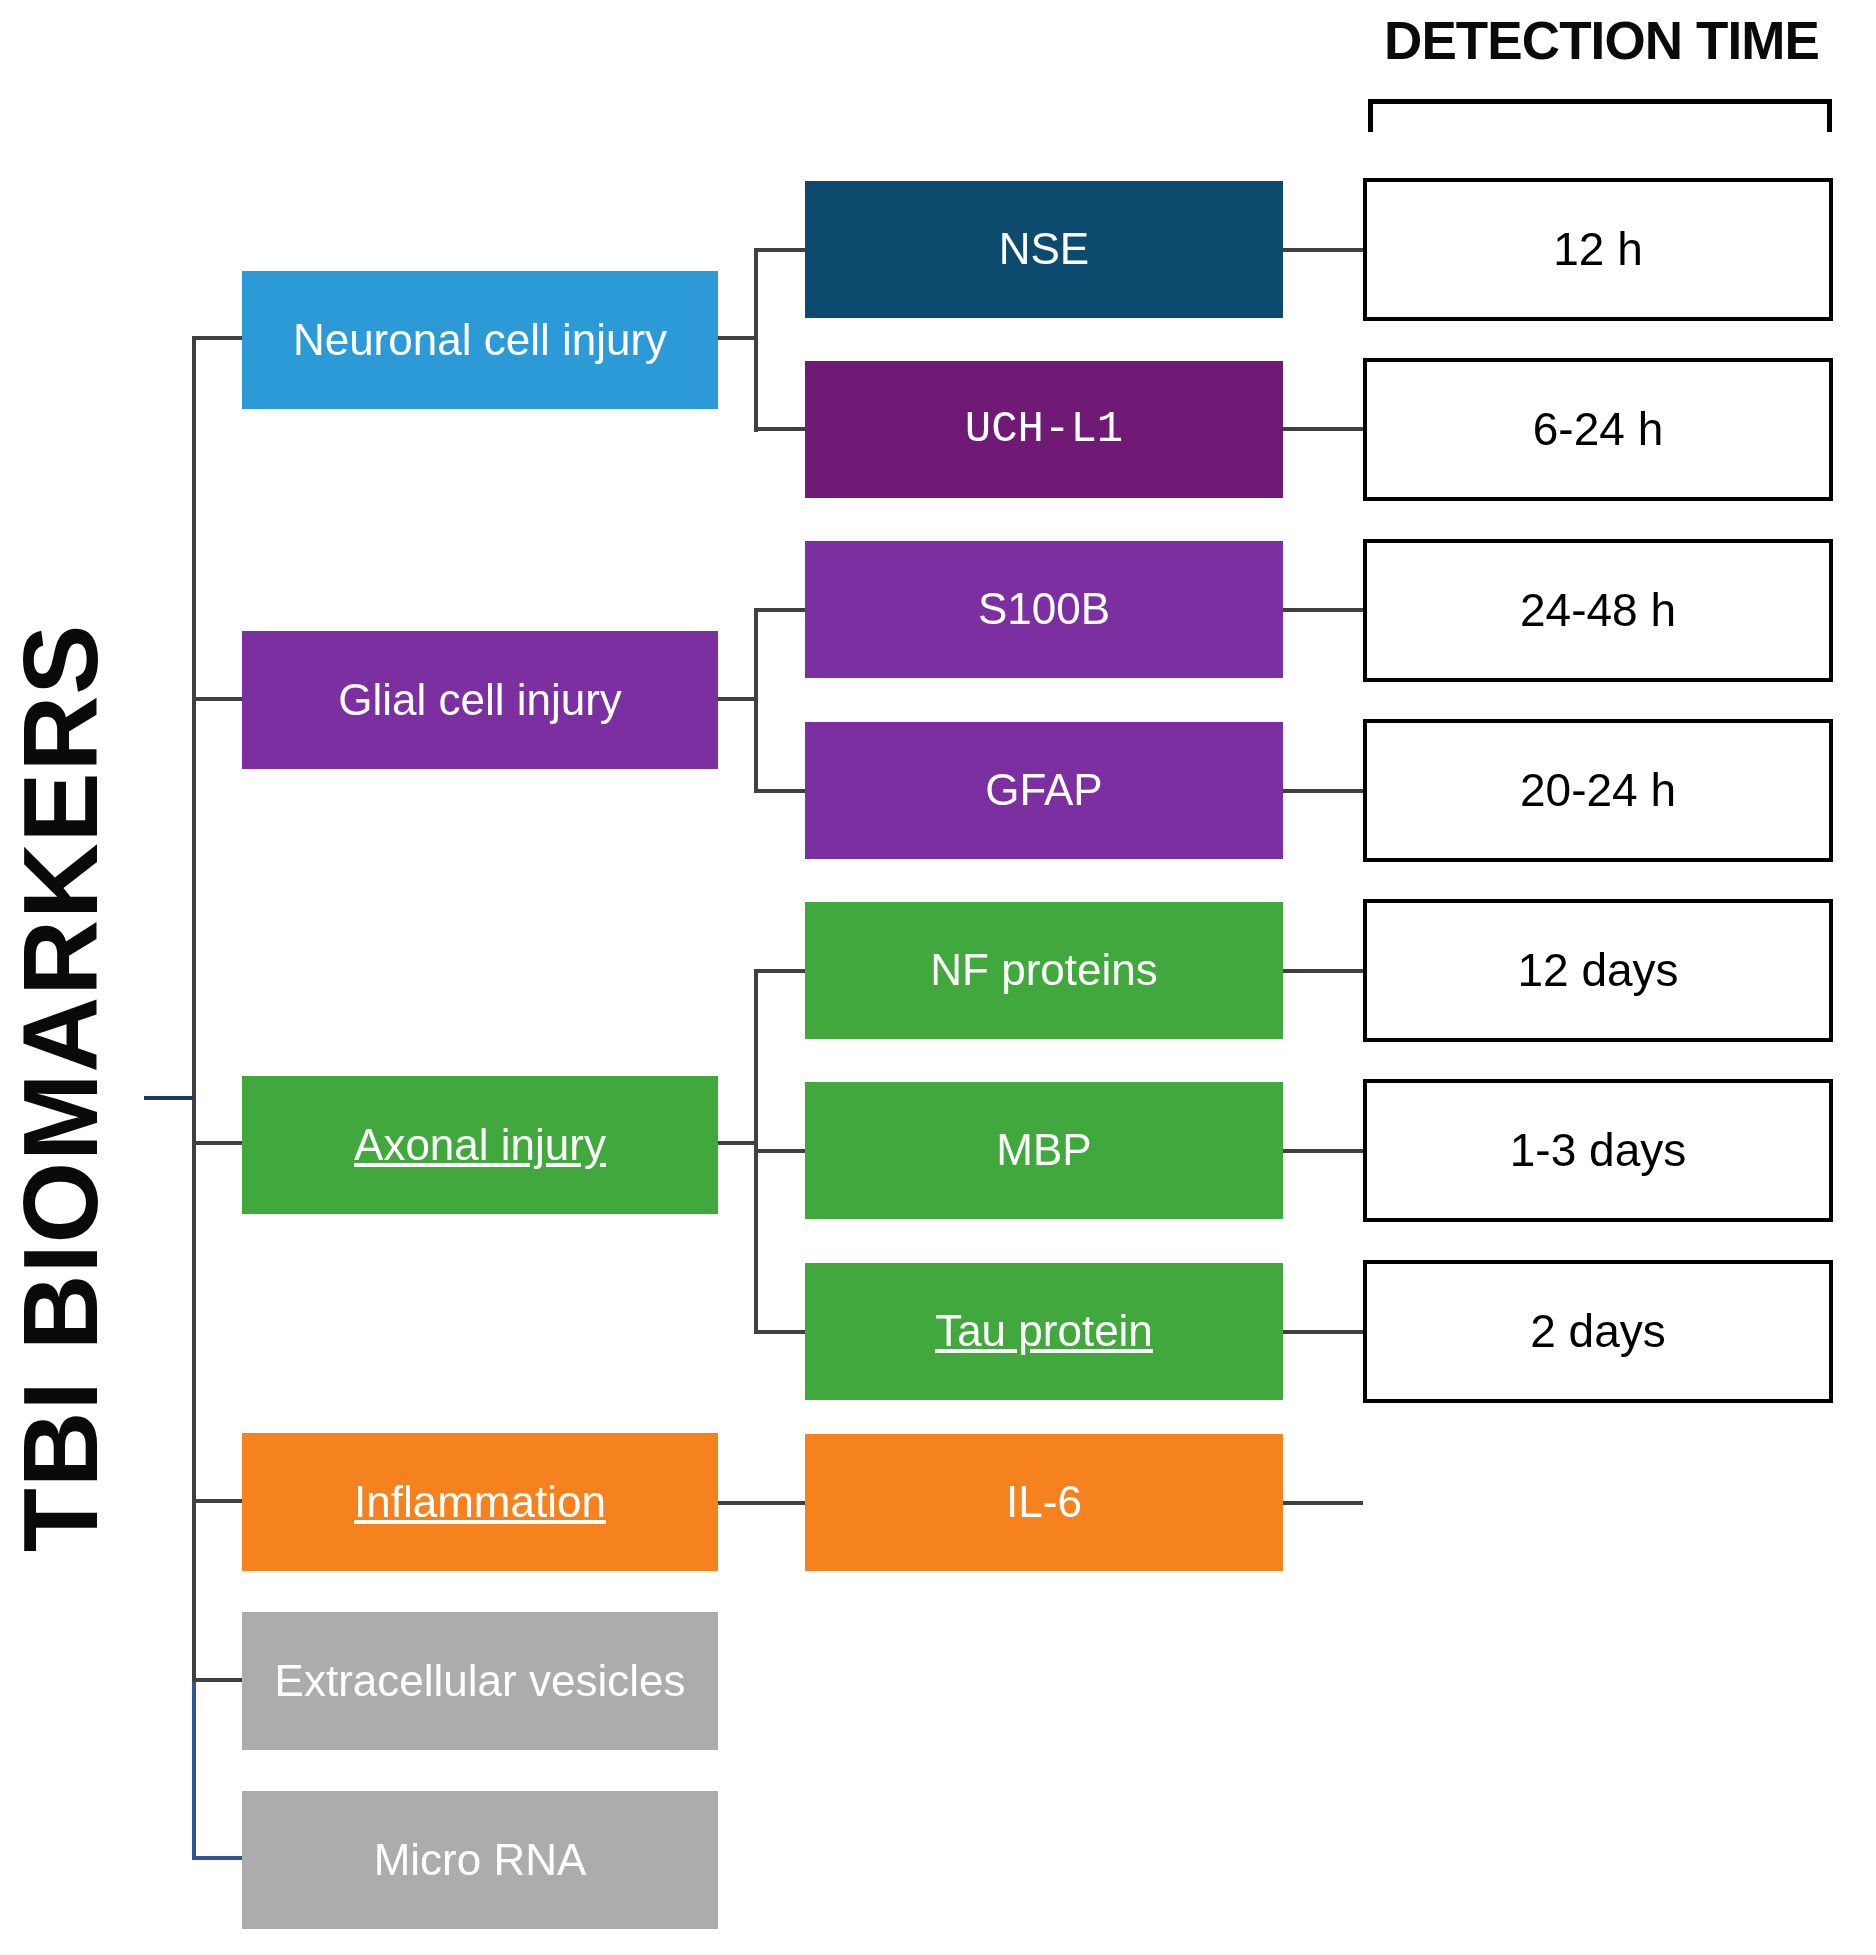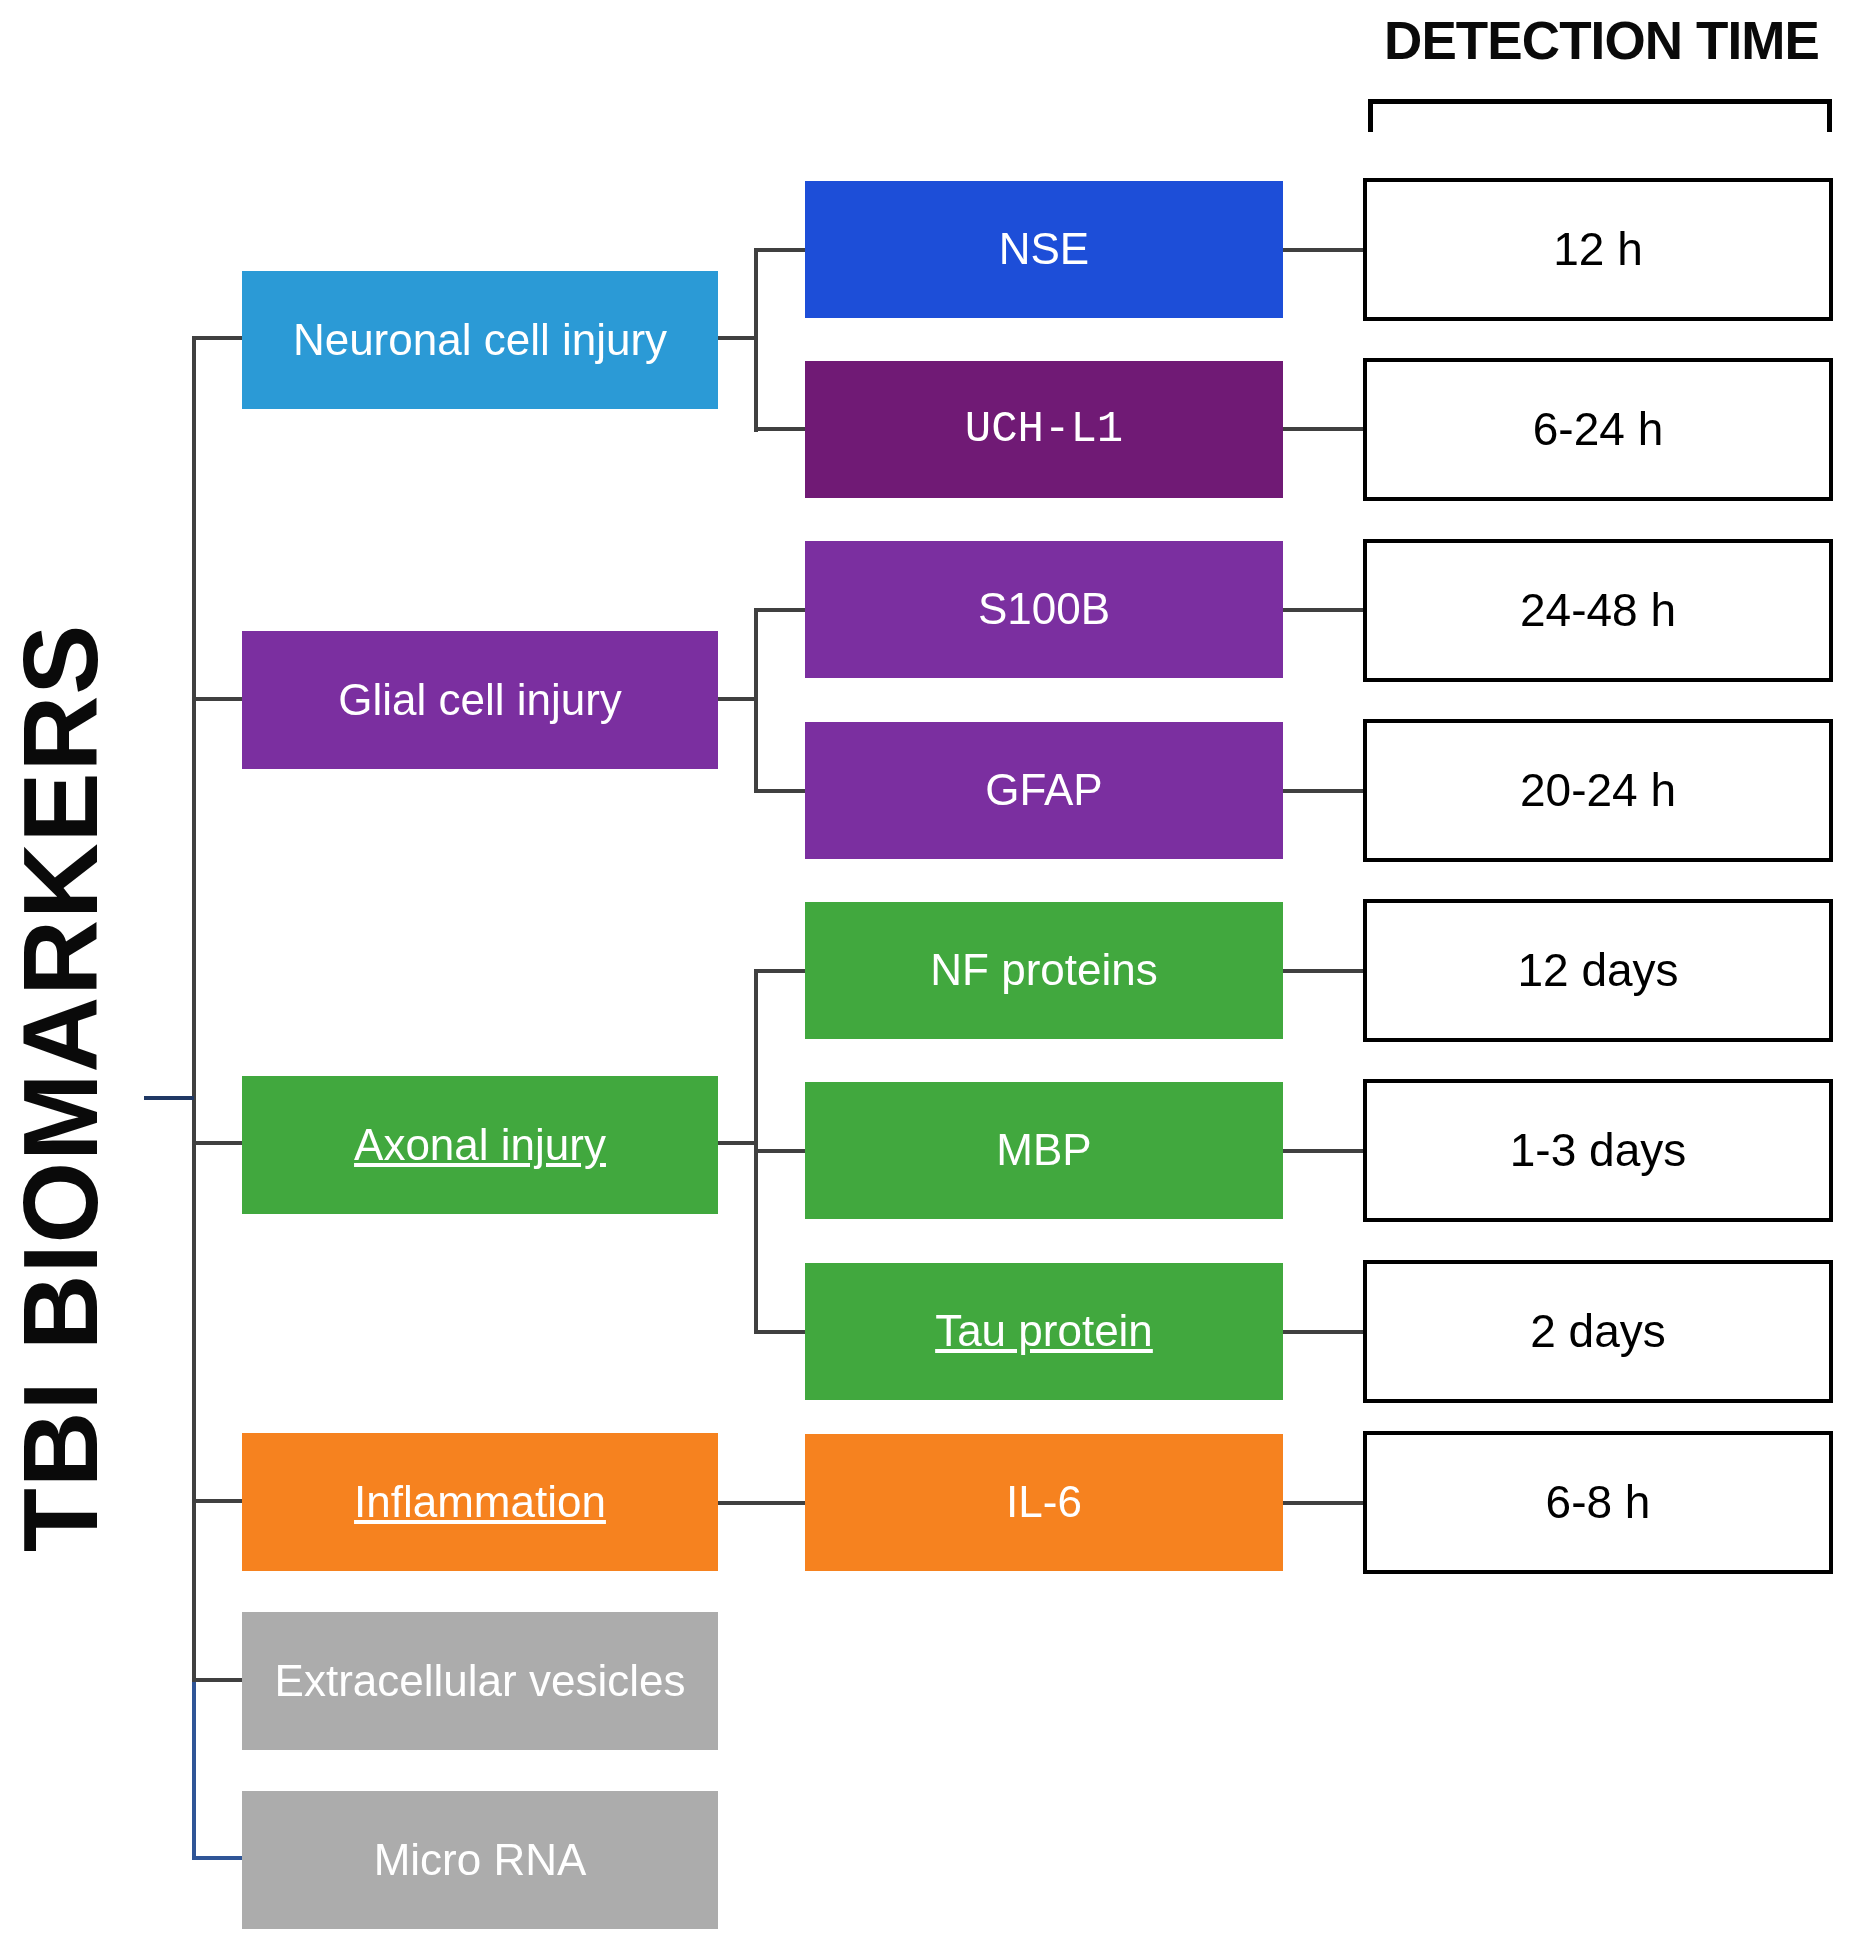--- a/index.html
+++ b/index.html
@@ -125,32 +125,31 @@
   <div class="h rc7"></div>
   <div class="h rc8"></div>
 
   <div class="box cat c1" style="background-color: rgb(43, 154, 214);">Neuronal cell injury</div>
   <div class="box cat c2" style="background-color: rgb(123, 47, 160);">Glial cell injury</div>
   <div class="box cat c3" style="background-color: rgb(65, 168, 62); text-decoration: underline;">Axonal injury</div>
   <div class="box cat c4" style="background-color: rgb(246, 130, 31); text-decoration: underline;">Inflammation</div>
   <div class="box cat c5" style="background-color: rgb(172, 172, 172);">Extracellular vesicles</div>
   <div class="box cat c6" style="background-color: rgb(172, 172, 172);">Micro RNA</div>
 
-  <div class="box marker m1" style="background-color: #1d4ed8;">NSE</div>
+  <div class="box marker m1" style="background-color: #0c4a6e;">NSE</div>
   <div class="box marker m2" style="background-color: #701a75; font-family: Liberation Mono, monospace;">UCH-L1</div>
   <div class="box marker m3" style="background-color: rgb(123, 47, 160);">S100B</div>
   <div class="box marker m4" style="background-color: rgb(123, 47, 160);">GFAP</div>
   <div class="box marker m5" style="background-color: rgb(65, 168, 62);">NF proteins</div>
   <div class="box marker m6" style="background-color: rgb(65, 168, 62);">MBP</div>
   <div class="box marker m7" style="background-color: rgb(65, 168, 62); text-decoration: underline;">Tau protein</div>
   <div class="box marker m8" style="background-color: rgb(246, 130, 31);">IL-6</div>
 
   <div class="box time t1">12 h</div>
   <div class="box time t2">6-24 h</div>
   <div class="box time t3">24-48 h</div>
   <div class="box time t4">20-24 h</div>
   <div class="box time t5">12 days</div>
   <div class="box time t6">1-3 days</div>
   <div class="box time t7">2 days</div>
-  <div class="box time t8">6-8 h</div>
 
 </div>
 
 
 </body></html>

